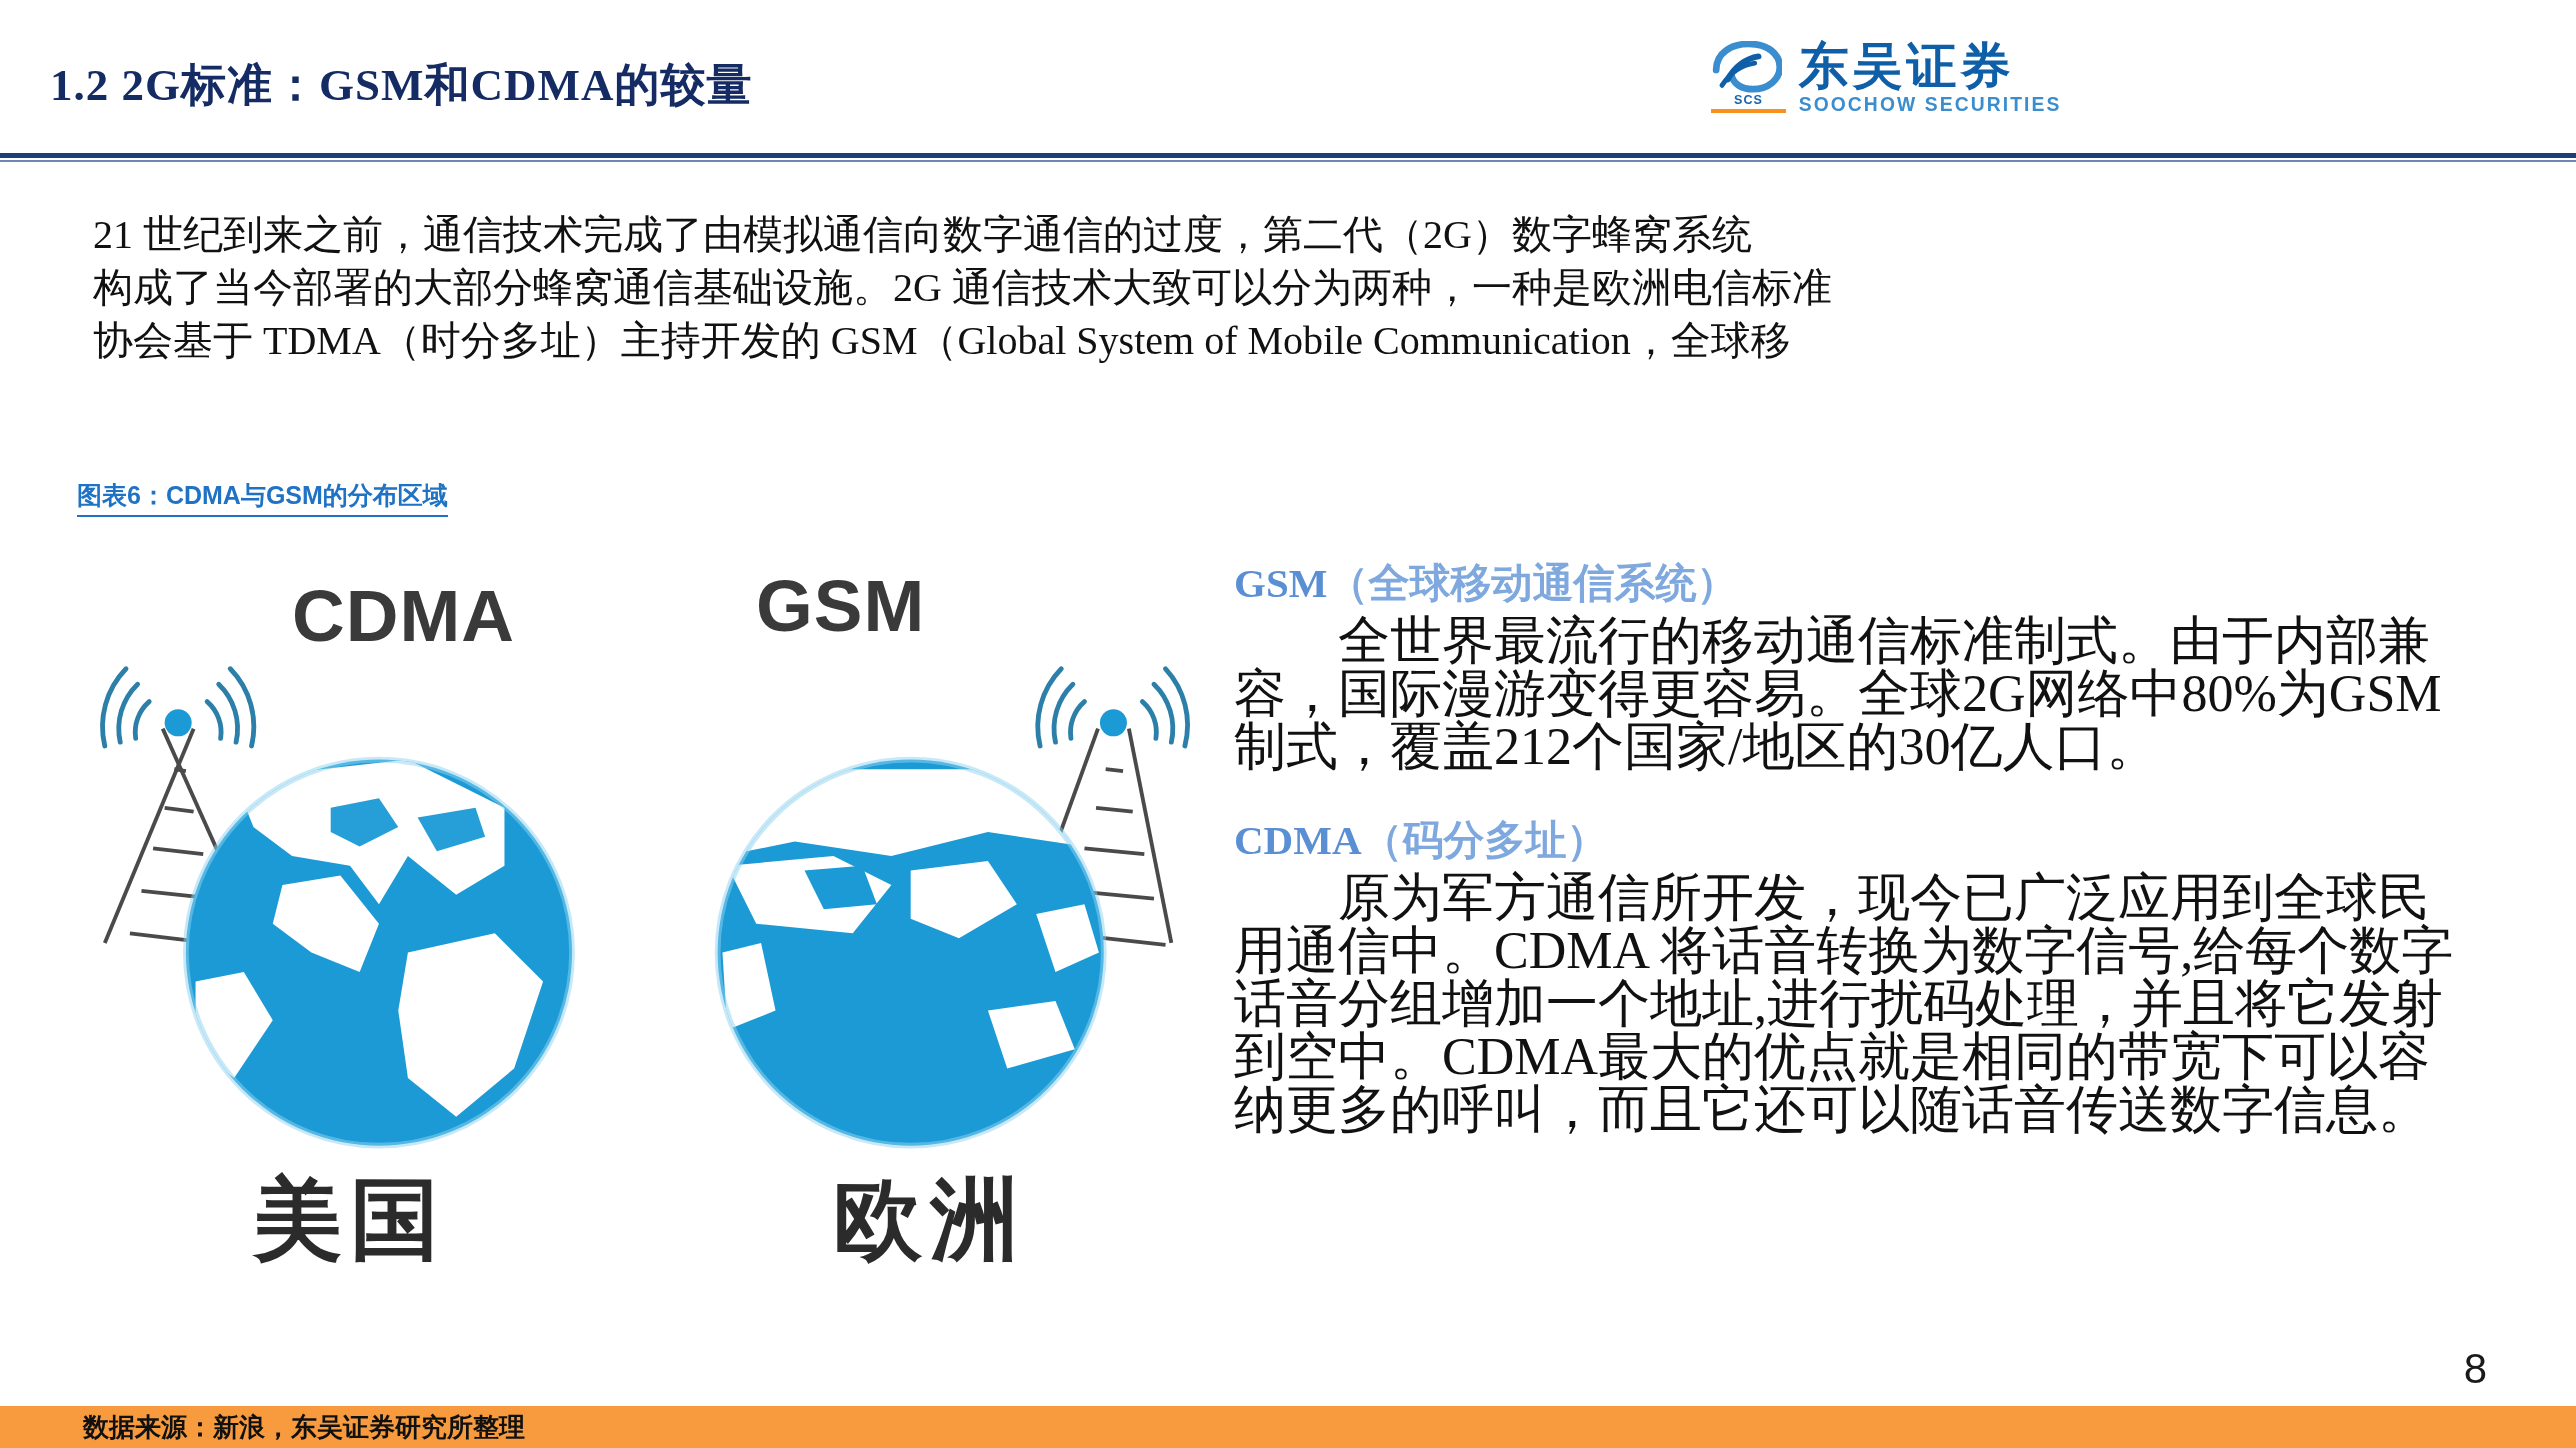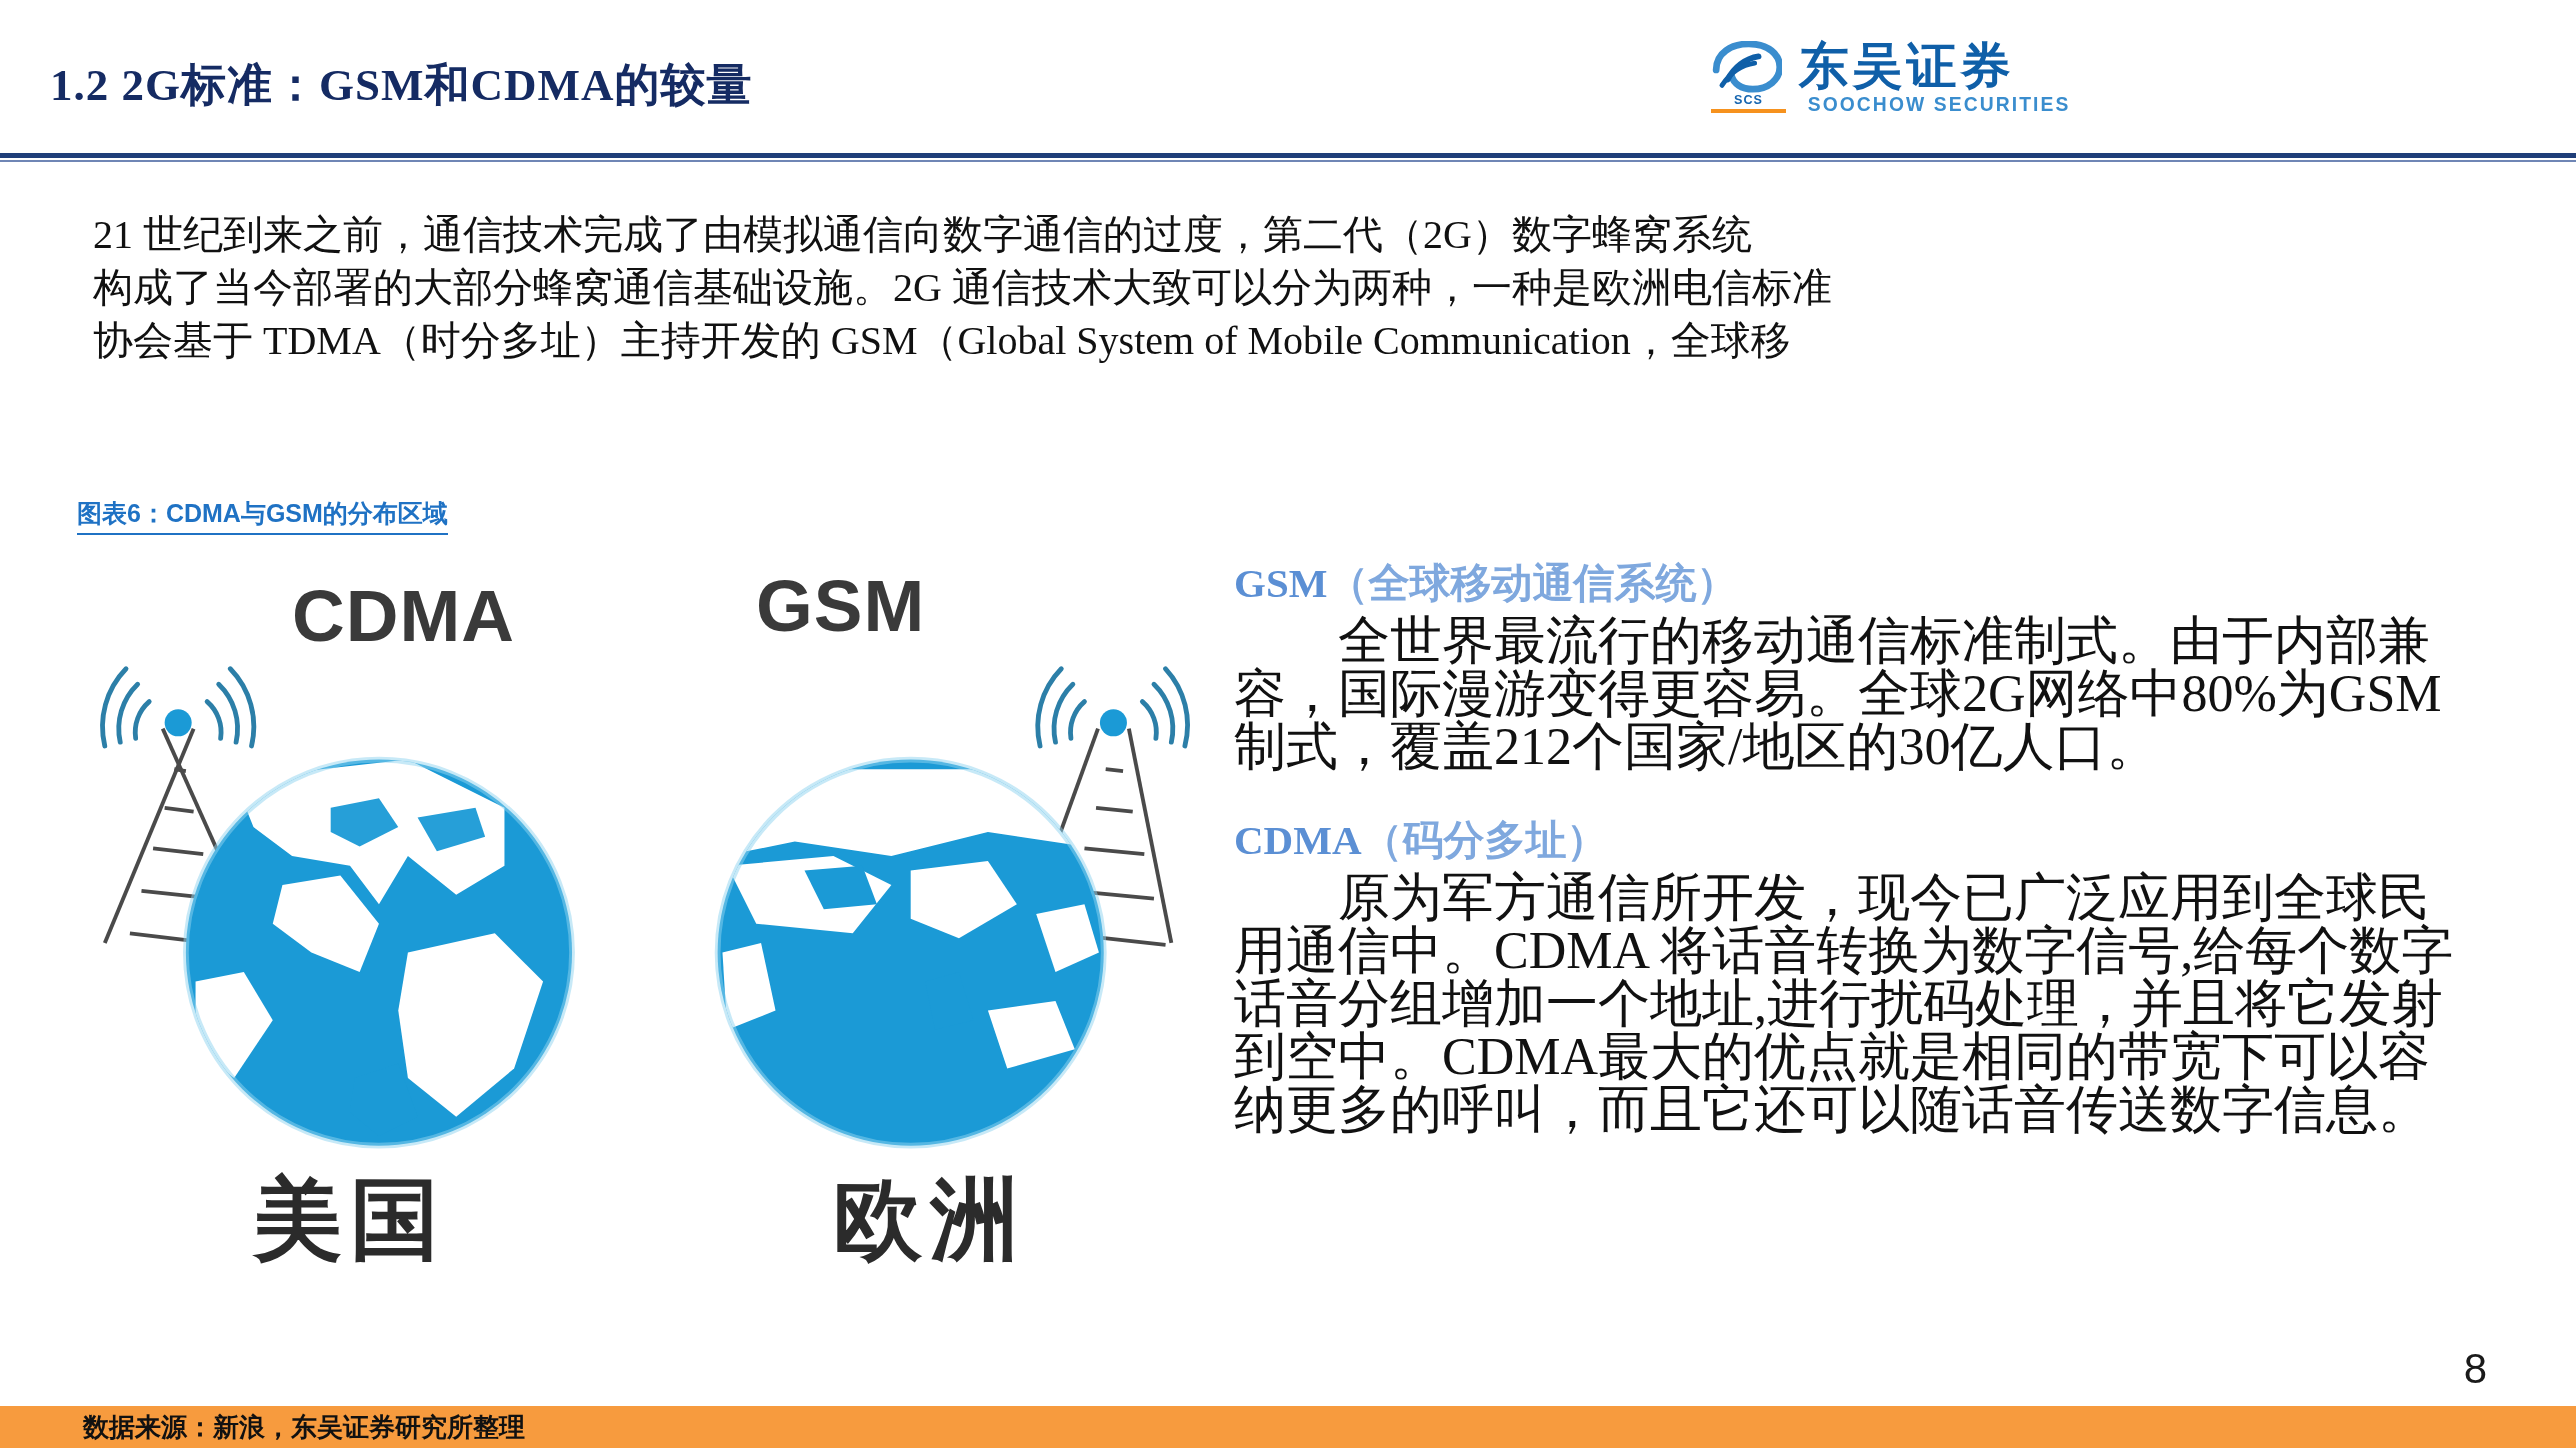--- a/index.html
+++ b/index.html
@@ -32,34 +32,34 @@
   }
   .logo-scs-bar { position:absolute; left:1px; top:70px; width:75px; height:3.9px; background:#F6921E; }
   .logo-words { margin-left:9.7px; }
   .logo-cn {
     font-family:"Liberation Serif", serif;
     font-size:50px; font-weight:bold; color:#0F5FA8; letter-spacing:3.9px;
     line-height:54px; white-space:nowrap;
   }
   .logo-en {
     font-size:19.3px; font-weight:bold; color:#3A8DCE; letter-spacing:2.1px;
-    line-height:21px; white-space:nowrap; margin-top:1px;margin-left:9px;
+    line-height:21px; white-space:nowrap; margin-top:1px;
   }
 
   
   .body-para {
     position:absolute; left:93px; top:208px; width:2397px;
     font-family:Liberation Serif, serif;
     font-size:40px; line-height:53px; color:#111; text-align:justify;
   }
   .body-line { display:block; white-space:nowrap; }
 
   
   .fig-caption {
-    position:absolute; left:77px; top:497px;
+    position:absolute; left:77px; top:479px;
     font-family:"Liberation Sans", sans-serif;
     font-size:25px; font-weight:bold; color:#1F72C4;
     border-bottom:2.9px solid #1F72C4; padding-bottom:2.9px;
     white-space:nowrap;
   }
 
   
   .figure { position:absolute; left:70px; top:537px; width:1149px; height:753px; background:#ffffff; }
   .globe-card { position:absolute; top:0; width:560px; height:753px; }
   .globe-card.cdma { left:0; }

